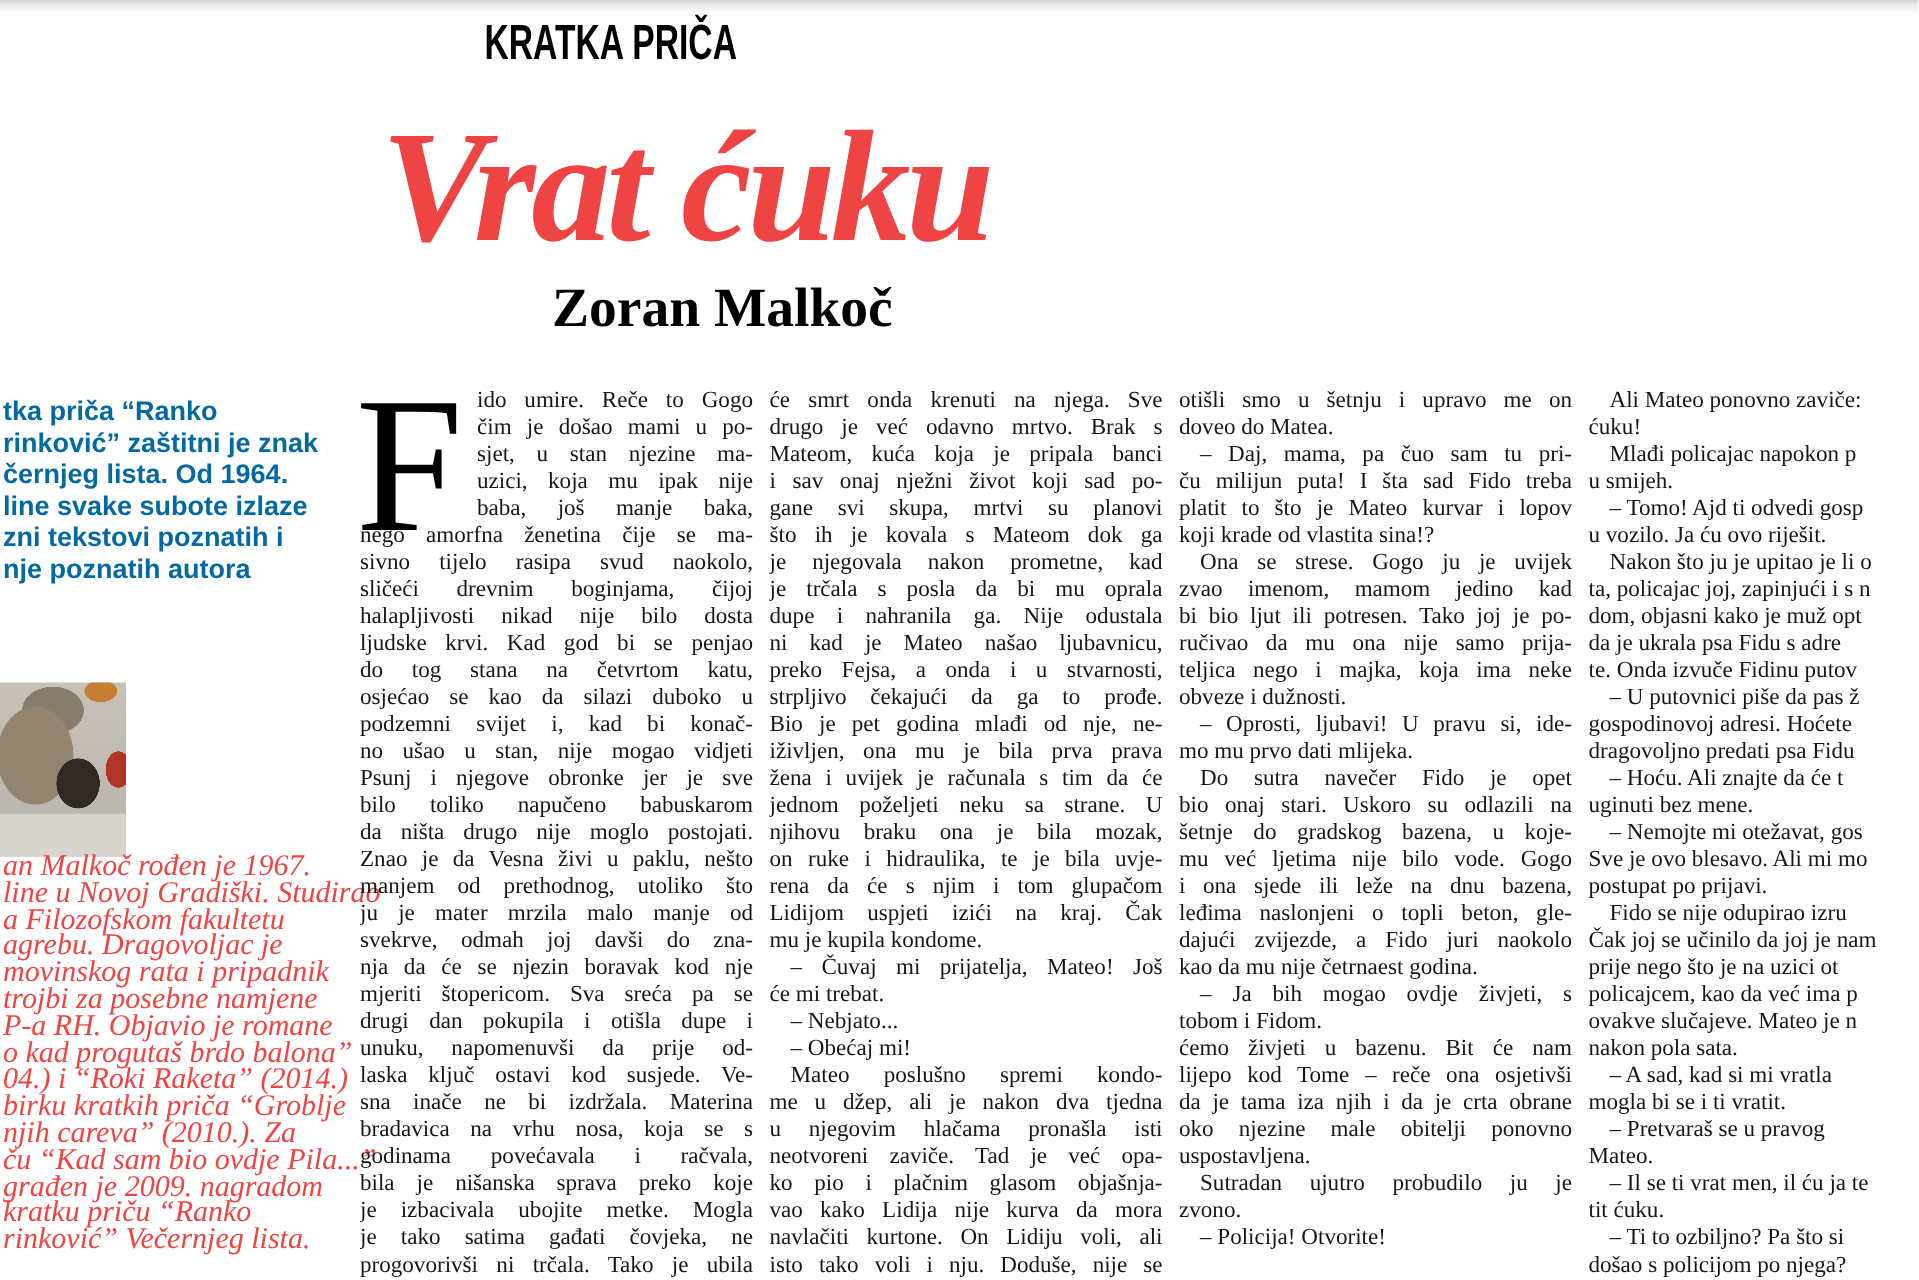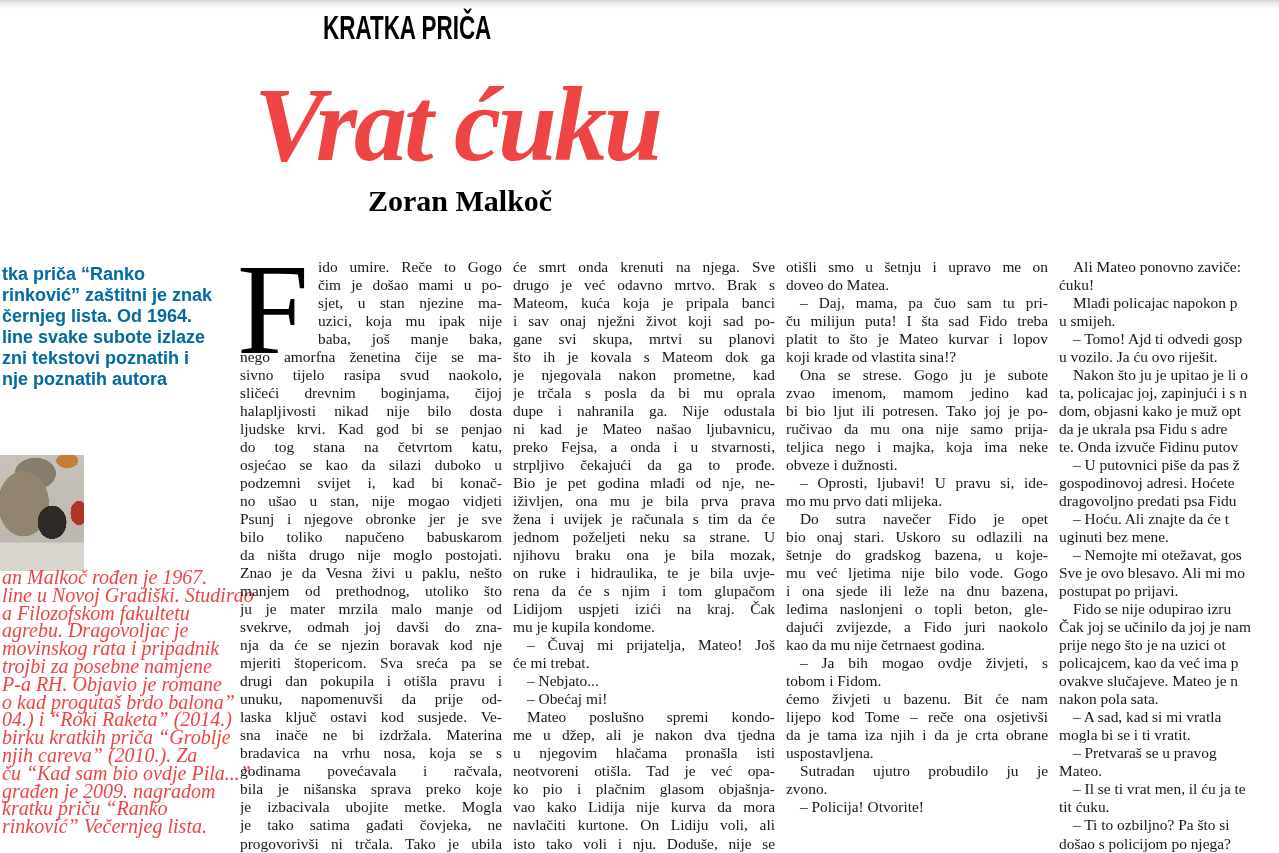--- a/index.html
+++ b/index.html
@@ -5,21 +5,21 @@
   html,body{margin:0;padding:0;background:#fff;}
   .page{position:relative;width:1279px;height:853px;background:#fff;overflow:hidden;
         font-family:"Liberation Serif",serif;color:#1a1a1a;}
   .topfade{position:absolute;left:0;top:0;width:100%;height:10px;
         background:linear-gradient(to bottom,#d2d2d2 0px,#e9e9e9 3px,#ffffff 9px);}
   .masthead{position:absolute;left:323px;top:9px;font-family:"Liberation Sans",sans-serif;
         font-weight:900;font-size:33px;color:#000;white-space:nowrap;letter-spacing:0px;
         transform:scaleX(.68);transform-origin:0 0;}
   .title{position:absolute;left:254px;top:64px;font-size:106px;font-weight:bold;font-style:italic;
         letter-spacing:-3px;color:#ef4444;white-space:nowrap;}
-  .byline{position:absolute;left:368px;top:184px;font-size:30px;font-weight:bold;color:#000;white-space:nowrap;}
+  .byline{position:absolute;left:368px;top:184px;font-size:37px;font-weight:bold;color:#000;white-space:nowrap;}
   
   .note{position:absolute;left:2px;top:264px;width:232px;font-family:"Liberation Sans",sans-serif;
         font-weight:bold;font-size:18px;line-height:21px;color:#0369a1;}
   .note div{white-space:nowrap;}
   .photo{position:absolute;left:0;top:455px;width:84px;height:116px;
      background:
        radial-gradient(26px 30px at 62% 58%, #2f2a25 0 55%, rgba(0,0,0,0) 56%),
        radial-gradient(42px 54px at 28% 42%, #93846f 0 60%, rgba(0,0,0,0) 61%),
        radial-gradient(34px 26px at 42% 16%, #877d6d 0 60%, rgba(0,0,0,0) 61%),
        radial-gradient(14px 20px at 94% 50%, #b03527 0 60%, rgba(0,0,0,0) 61%),
@@ -95,21 +95,21 @@
       <div class="ln">no ušao u stan, nije mogao vidjeti</div>
       <div class="ln">Psunj i njegove obronke jer je sve</div>
       <div class="ln">bilo toliko napučeno babuskarom</div>
       <div class="ln">da ništa drugo nije moglo postojati.</div>
       <div class="ln">Znao je da Vesna živi u paklu, nešto</div>
       <div class="ln">manjem od prethodnog, utoliko što</div>
       <div class="ln">ju je mater mrzila malo manje od</div>
       <div class="ln">svekrve, odmah joj davši do zna-</div>
       <div class="ln">nja da će se njezin boravak kod nje</div>
       <div class="ln">mjeriti štopericom. Sva sreća pa se</div>
-      <div class="ln">drugi dan pokupila i otišla pravu i</div>
+      <div class="ln">drugi dan pokupila i otišla dupe i</div>
       <div class="ln">unuku, napomenuvši da prije od-</div>
       <div class="ln">laska ključ ostavi kod susjede. Ve-</div>
       <div class="ln">sna inače ne bi izdržala. Materina</div>
       <div class="ln">bradavica na vrhu nosa, koja se s</div>
       <div class="ln">godinama povećavala i račvala,</div>
       <div class="ln">bila je nišanska sprava preko koje</div>
       <div class="ln">je izbacivala ubojite metke. Mogla</div>
       <div class="ln">je tako satima gađati čovjeka, ne</div>
       <div class="ln">progovorivši ni trčala. Tako je ubila</div>
     </div>
@@ -135,54 +135,55 @@
       <div class="ln">rena da će s njim i tom glupačom</div>
       <div class="ln">Lidijom uspjeti izići na kraj. Čak</div>
       <div class="ln e">mu je kupila kondome.</div>
       <div class="ln i">– Čuvaj mi prijatelja, Mateo! Još</div>
       <div class="ln e">će mi trebat.</div>
       <div class="ln i e">– Nebjato...</div>
       <div class="ln i e">– Obećaj mi!</div>
       <div class="ln i">Mateo poslušno spremi kondo-</div>
       <div class="ln">me u džep, ali je nakon dva tjedna</div>
       <div class="ln">u njegovim hlačama pronašla isti</div>
-      <div class="ln">neotvoreni otišla. Tad je već opa-</div>
+      <div class="ln">neotvoreni zaviče. Tad je već opa-</div>
       <div class="ln">ko pio i plačnim glasom objašnja-</div>
       <div class="ln">vao kako Lidija nije kurva da mora</div>
       <div class="ln">navlačiti kurtone. On Lidiju voli, ali</div>
       <div class="ln">isto tako voli i nju. Doduše, nije se</div>
     </div>
   <div class="col c3" id="col3">
       <div class="ln">otišli smo u šetnju i upravo me on</div>
       <div class="ln e">doveo do Matea.</div>
       <div class="ln i">– Daj, mama, pa čuo sam tu pri-</div>
       <div class="ln">ču milijun puta! I šta sad Fido treba</div>
       <div class="ln">platit to što je Mateo kurvar i lopov</div>
       <div class="ln e">koji krade od vlastita sina!?</div>
-      <div class="ln i">Ona se strese. Gogo ju je subote</div>
+      <div class="ln i">Ona se strese. Gogo ju je uvijek</div>
       <div class="ln">zvao imenom, mamom jedino kad</div>
       <div class="ln">bi bio ljut ili potresen. Tako joj je po-</div>
       <div class="ln">ručivao da mu ona nije samo prija-</div>
       <div class="ln">teljica nego i majka, koja ima neke</div>
       <div class="ln e">obveze i dužnosti.</div>
       <div class="ln i">– Oprosti, ljubavi! U pravu si, ide-</div>
       <div class="ln e">mo mu prvo dati mlijeka.</div>
       <div class="ln i">Do sutra navečer Fido je opet</div>
       <div class="ln">bio onaj stari. Uskoro su odlazili na</div>
       <div class="ln">šetnje do gradskog bazena, u koje-</div>
       <div class="ln">mu već ljetima nije bilo vode. Gogo</div>
       <div class="ln">i ona sjede ili leže na dnu bazena,</div>
       <div class="ln">leđima naslonjeni o topli beton, gle-</div>
       <div class="ln">dajući zvijezde, a Fido juri naokolo</div>
       <div class="ln e">kao da mu nije četrnaest godina.</div>
       <div class="ln i">– Ja bih mogao ovdje živjeti, s</div>
       <div class="ln e">tobom i Fidom.</div>
       <div class="ln">ćemo živjeti u bazenu. Bit će nam</div>
       <div class="ln">lijepo kod Tome – reče ona osjetivši</div>
       <div class="ln">da je tama iza njih i da je crta obrane</div>
+      <div class="ln">oko njezine male obitelji ponovno</div>
       <div class="ln e">uspostavljena.</div>
       <div class="ln i">Sutradan ujutro probudilo ju je</div>
       <div class="ln e">zvono.</div>
       <div class="ln i e">– Policija! Otvorite!</div>
     </div>
   <div class="col c4" id="col4">
       <div class="ln i">Ali Mateo ponovno zaviče:</div>
       <div class="ln">ćuku!</div>
       <div class="ln i">Mlađi policajac napokon p</div>
       <div class="ln">u smijeh.</div>

